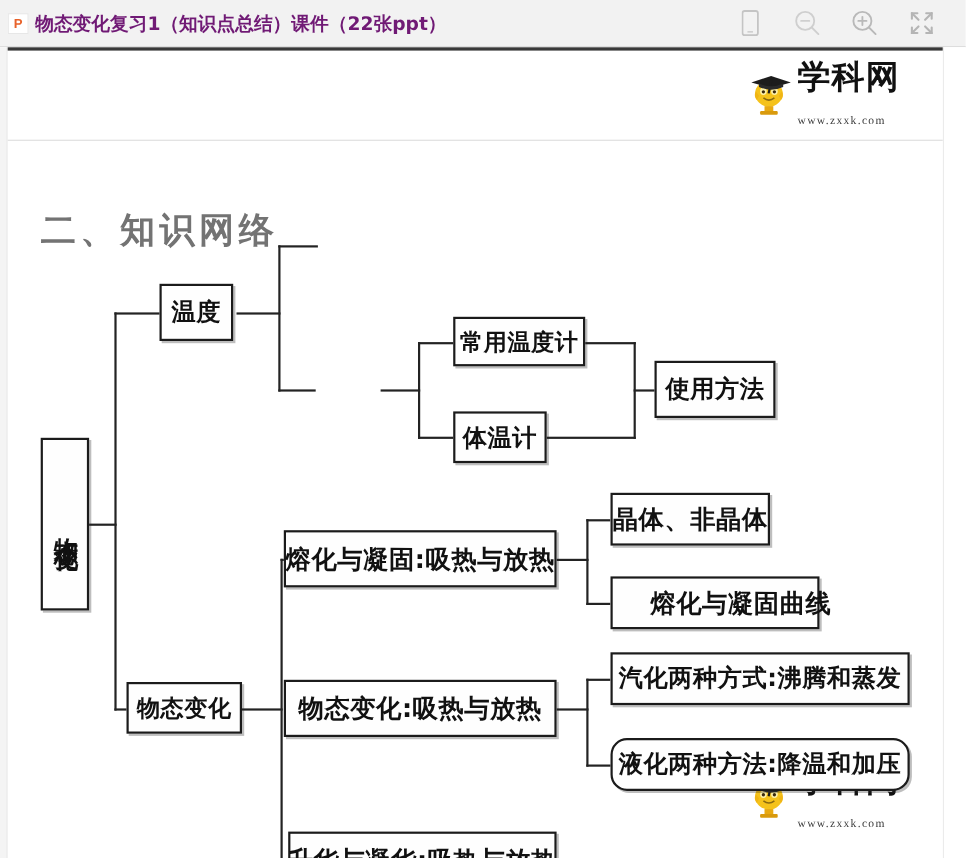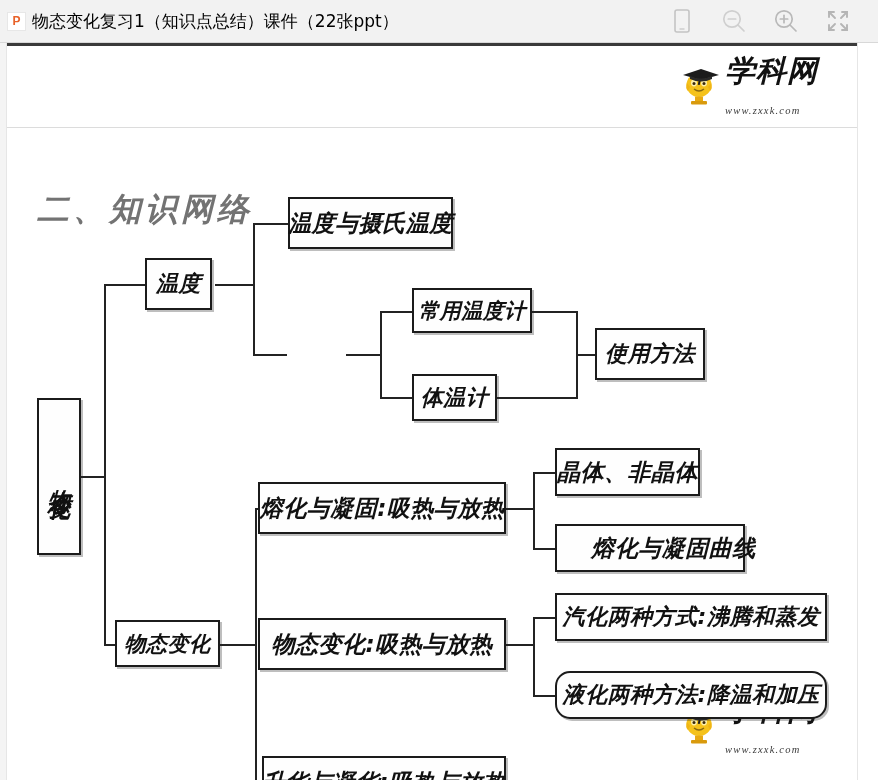--- a/index.html
+++ b/index.html
@@ -36,22 +36,22 @@
     font-size: 12px;
     font-weight: bold;
     line-height: 17px;
     text-align: center;
     font-family: "Liberation Sans", sans-serif;
     flex: 0 0 auto;
   }
   #doc-title {
     margin-left: 6px;
     font-size: 17px;
-    font-weight: normal;
-    color: #000000;
+    font-weight: bold;
+    color: #701a75;
     white-space: nowrap;
     letter-spacing: 0px;
     font-family: "DejaVu Sans", "Liberation Sans", sans-serif;
   }
   #topbar-actions {
     margin-left: auto;
     display: flex;
     align-items: center;
     gap: 0px;
     padding-right: 14px;
@@ -66,21 +66,20 @@
   }
   .tb-btn svg { display: block; }
 
   
   #viewer {
     position: absolute;
     left: 0; top: 43px;
     width: 878px;
     height: 737px;
     background: #ffffff;
-    font-style: italic;
   }
   #page-shadow-left {
     position: absolute;
     left: 0; top: 0;
     width: 6px; height: 737px;
     background: #f4f4f4;
     border-right: 1px solid #e6e6e6;
   }
   #page-shadow-right {
     position: absolute;
@@ -328,21 +327,20 @@
 
       <div class="line h" style="left:498px; top:516px; width:30px;"></div>
       <div class="line v" style="left:526px; top:489px; height:80px;"></div>
       <div class="line h" style="left:526px; top:489px; width:22px;"></div>
       <div class="line h" style="left:526px; top:567px; width:22px;"></div>
 
       <div class="node vertical" style="left:30px; top:270px; width:44px; height:157px; font-size:22px;">物态变化</div>
 
       <div class="node" style="left:138px; top:130px; width:67px; height:52px; font-size:22px;">温度</div>
 
-      <div class="node" style="left:281px; top:69px; width:165px; height:52px; font-size:23px;">温度与摄氏温度</div>
 
 
       <div class="node" style="left:405px; top:160px; width:120px; height:45px; font-size:21px;">常用温度计</div>
 
       <div class="node" style="left:405px; top:246px; width:85px; height:47px; font-size:22px;">体温计</div>
 
       <div class="node" style="left:588px; top:200px; width:110px; height:52px; font-size:22px;">使用方法</div>
 
       <div class="node" style="left:108px; top:492px; width:105px; height:47px; font-size:21px;">物态变化</div>
 

